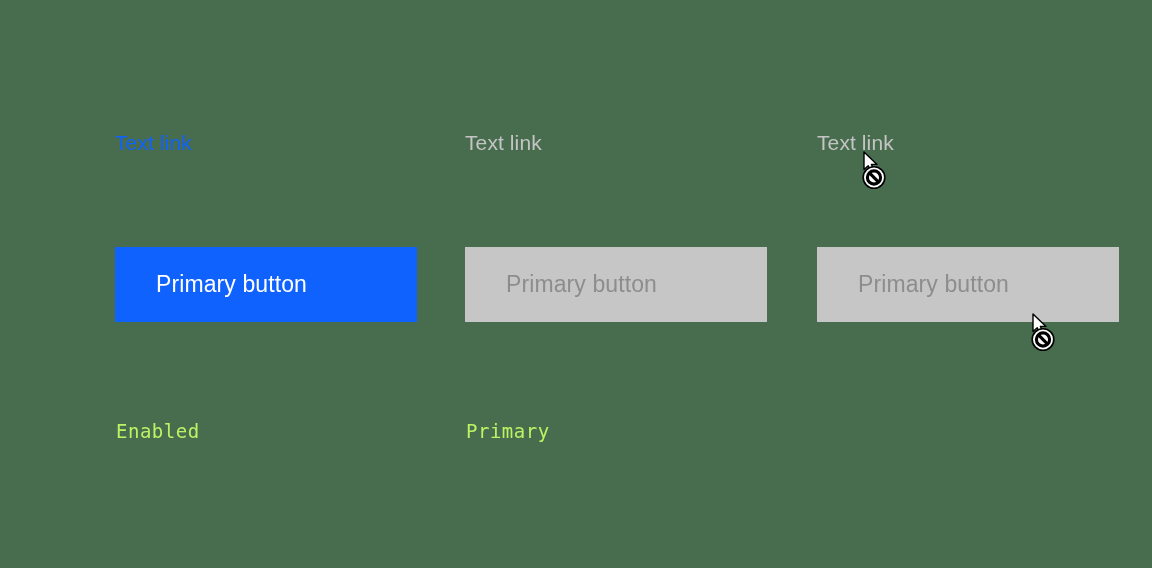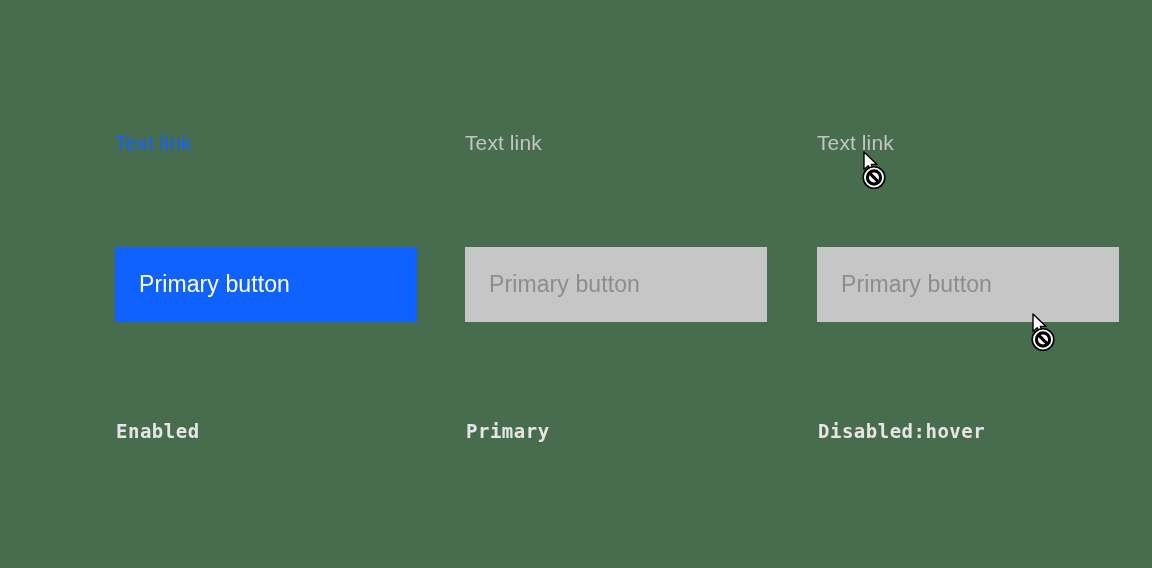--- a/index.html
+++ b/index.html
@@ -22,32 +22,32 @@
     letter-spacing: 0.1px;
     cursor: default;
   }
   .text-link.enabled { color: #0f62fe; }
   .text-link.disabled { color: #c4c4c4; }
 
   .btn {
     position: absolute; top: 247px; left: 0;
     width: 302px; height: 75px;
     display: flex; align-items: center;
-    padding-left: 24px; box-sizing: border-box;
+    padding-left: 41px; box-sizing: border-box;
     font-size: 23px; letter-spacing: 0.1px;
     border: none;
   }
   .btn.enabled { background: #0f62fe; color: #ffffff; }
   .btn.disabled { background: #c6c6c6; color: #8d8d8d; }
 
   .caption {
     position: absolute; top: 420px; left: 1px;
     font-family: "DejaVu Sans Mono", "Liberation Mono", monospace;
-    font-size: 19px; font-weight: 700;
-    color: #e5e5e5;
+    font-size: 19px; font-weight: 400;
+    color: #bef264;
     letter-spacing: 0.5px;
   }
 
   .cursor-icon { position: absolute; width: 30px; height: 44px; }
   .cursor-link-pos { left: 820px; top: 149px; }
   .cursor-button-pos { left: 989px; top: 311px; }
 </style>
 </head>
 <body>
 
@@ -61,21 +61,20 @@
 
   <div class="col col-2">
     <a class="text-link disabled">Text link</a>
     <button class="btn disabled">Primary button</button>
     <div class="caption">Primary</div>
   </div>
 
   <div class="col col-3">
     <a class="text-link disabled">Text link</a>
     <button class="btn disabled">Primary button</button>
-    <div class="caption">Disabled:hover</div>
   </div>
 
   <svg class="cursor-icon cursor-link-pos" viewBox="0 0 30 44" aria-hidden="true">
     <polygon points="4,3 4,20.5 8.2,16.8 11.4,23.8 14.6,22.3 11.4,15.4 17,15.4" fill="#ffffff" stroke="#000000" stroke-width="1.4" stroke-linejoin="round"></polygon>
     <circle cx="14" cy="28.5" r="10.8" fill="#ffffff" stroke="#000000" stroke-width="1.6"></circle>
     <circle cx="14" cy="28.5" r="6.6" fill="none" stroke="#000000" stroke-width="3.1"></circle>
     <line x1="9.4" y1="23.9" x2="18.6" y2="33.1" stroke="#000000" stroke-width="3.1"></line>
   </svg>
 
   <svg class="cursor-icon cursor-button-pos" viewBox="0 0 30 44" aria-hidden="true">

